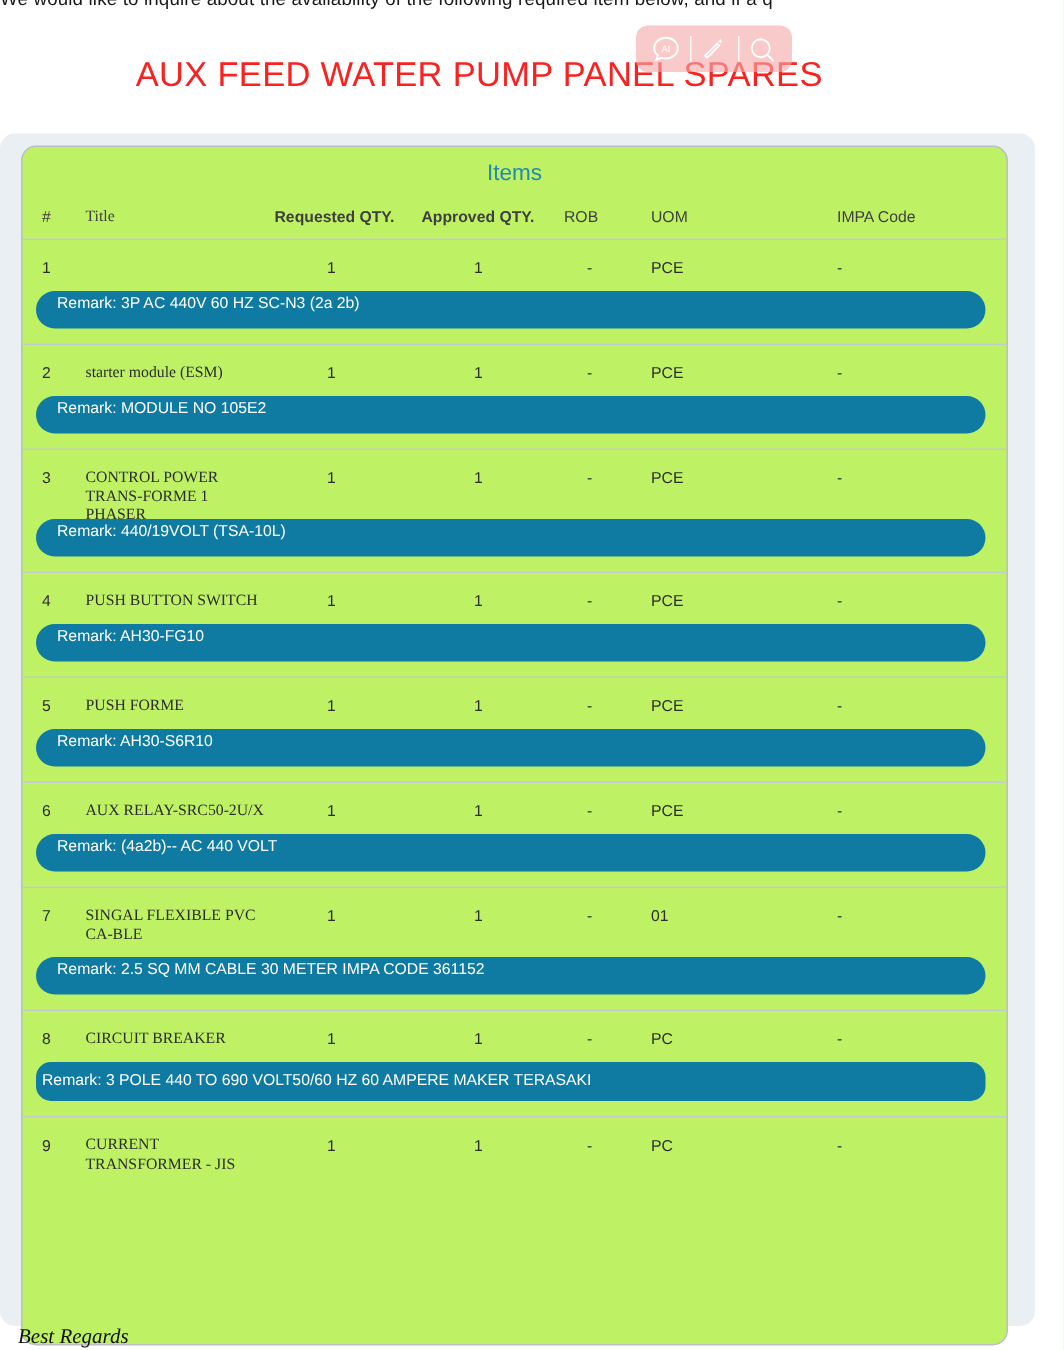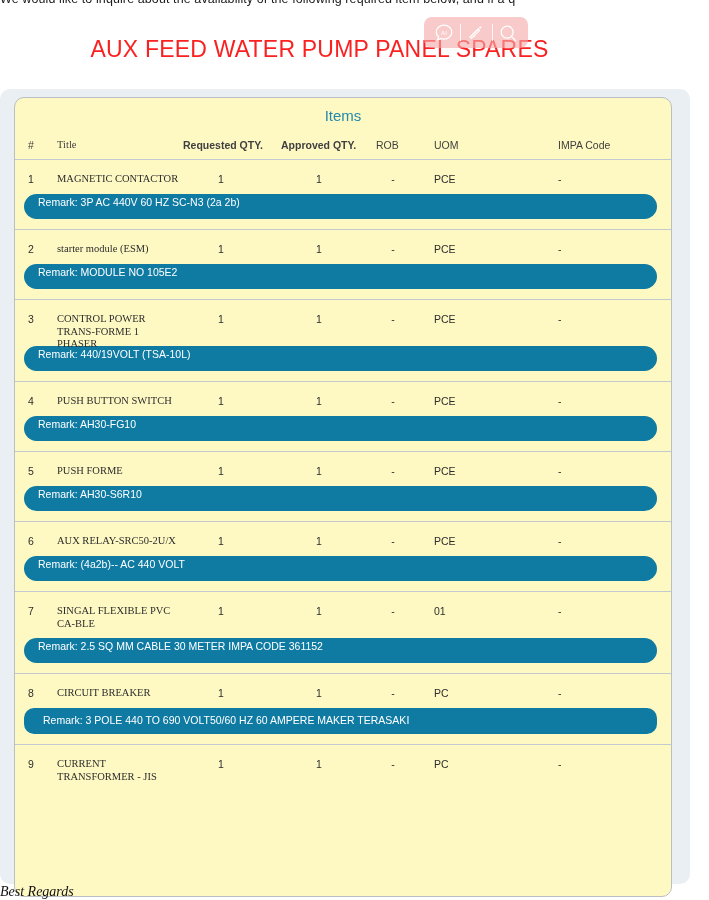--- a/index.html
+++ b/index.html
@@ -58,21 +58,21 @@
     left: 0px; top: 89px;
     width: 690px; height: 795px;
     background: #eaeff3;
     border-radius: 10px;
   }
   
   .items-card {
     position: absolute;
     left: 14px; top: 8px;
     width: 658px; height: 800px;
-    background: #fef9c3;
+    background: #bef264;
     border: 1px solid #b9bfc4;
     border-radius: 10px;
     overflow: hidden;
   }
   .items-heading {
     text-align: center;
     color: #2389ad;
     font-size: 15px;
     padding: 9px 0 6px 0;
   }
@@ -117,25 +117,25 @@
     margin: 0 8px 0 9px;
     background: #0f7ba3;
     color: #ffffff;
     font-size: 10.5px;
     line-height: 15px;
     border-radius: 13px;
     padding: 1px 14px;
     width: 633px;
     min-height: 25px;
   }
-  .remark-pill.two-line { border-radius: 10px; padding: 5px 14px 6px 19px; }
+  .remark-pill.two-line { border-radius: 10px; padding: 5px 14px 6px 4px; }
 
   .best-regards {
     position: absolute;
-    left: 0px; top: 884px;
+    left: 12px; top: 884px;
     font-size: 14px;
     font-style: italic;
     color: #111;
     font-family: "Liberation Serif", serif;
     white-space: nowrap;
   }
 </style>
 </head>
 <body>
 
@@ -181,21 +181,20 @@
         <div class="cell c-app">Approved QTY.</div>
         <div class="cell c-rob">ROB</div>
         <div class="cell c-uom">UOM</div>
         <div class="cell c-impa">IMPA Code</div>
       </div>
 
       <div id="rows-container">
           <div class="data-row">
             <div class="row-main">
               <div class="cell c-idx">1</div>
-              <div class="cell c-title">MAGNETIC CONTACTOR</div>
               <div class="cell c-req">1</div>
               <div class="cell c-app">1</div>
               <div class="cell c-rob">-</div>
               <div class="cell c-uom">PCE</div>
               <div class="cell c-impa">-</div>
             </div>
             <div class="remark-pill">Remark: 3P AC 440V 60 HZ       SC-N3    (2a 2b)</div>
           </div>
           <div class="data-row">
             <div class="row-main">

